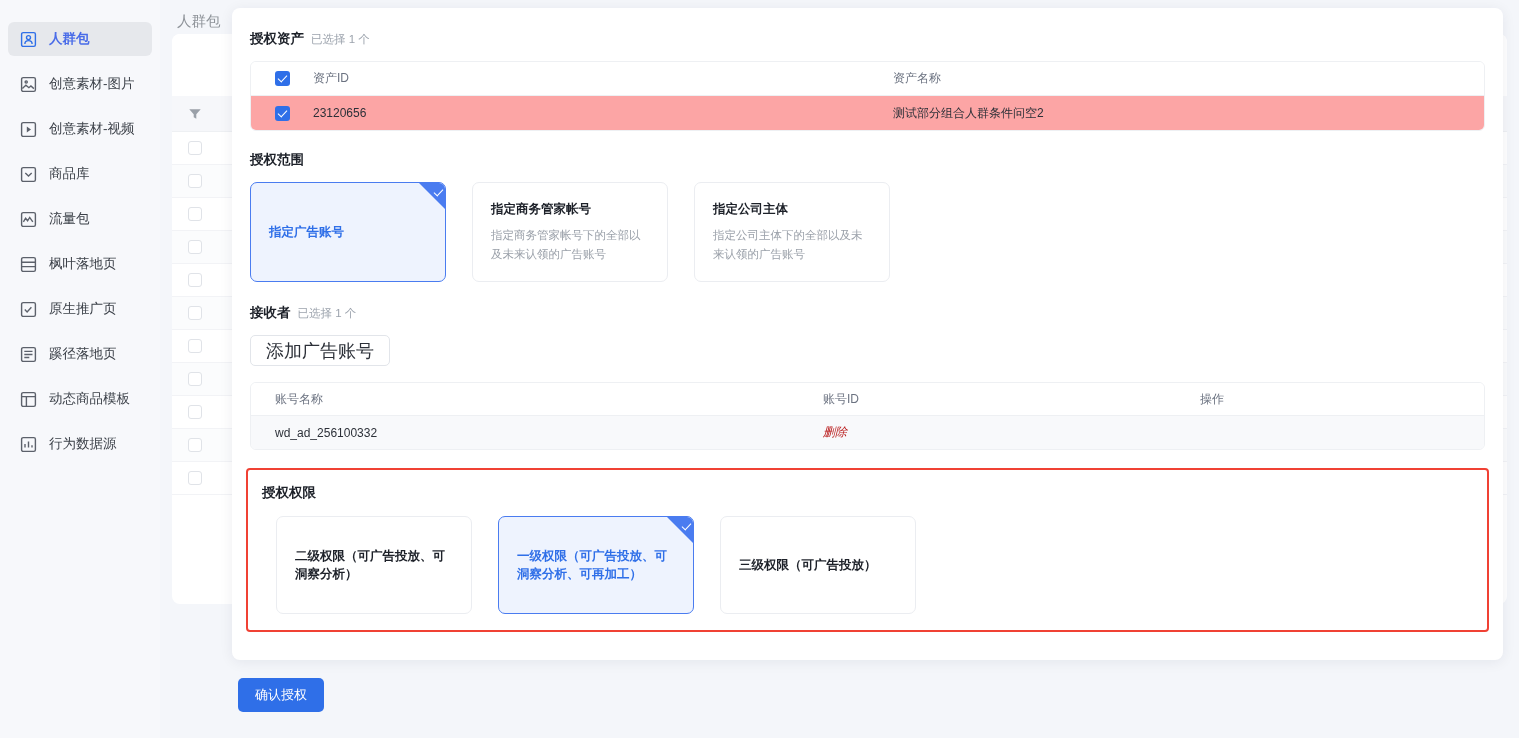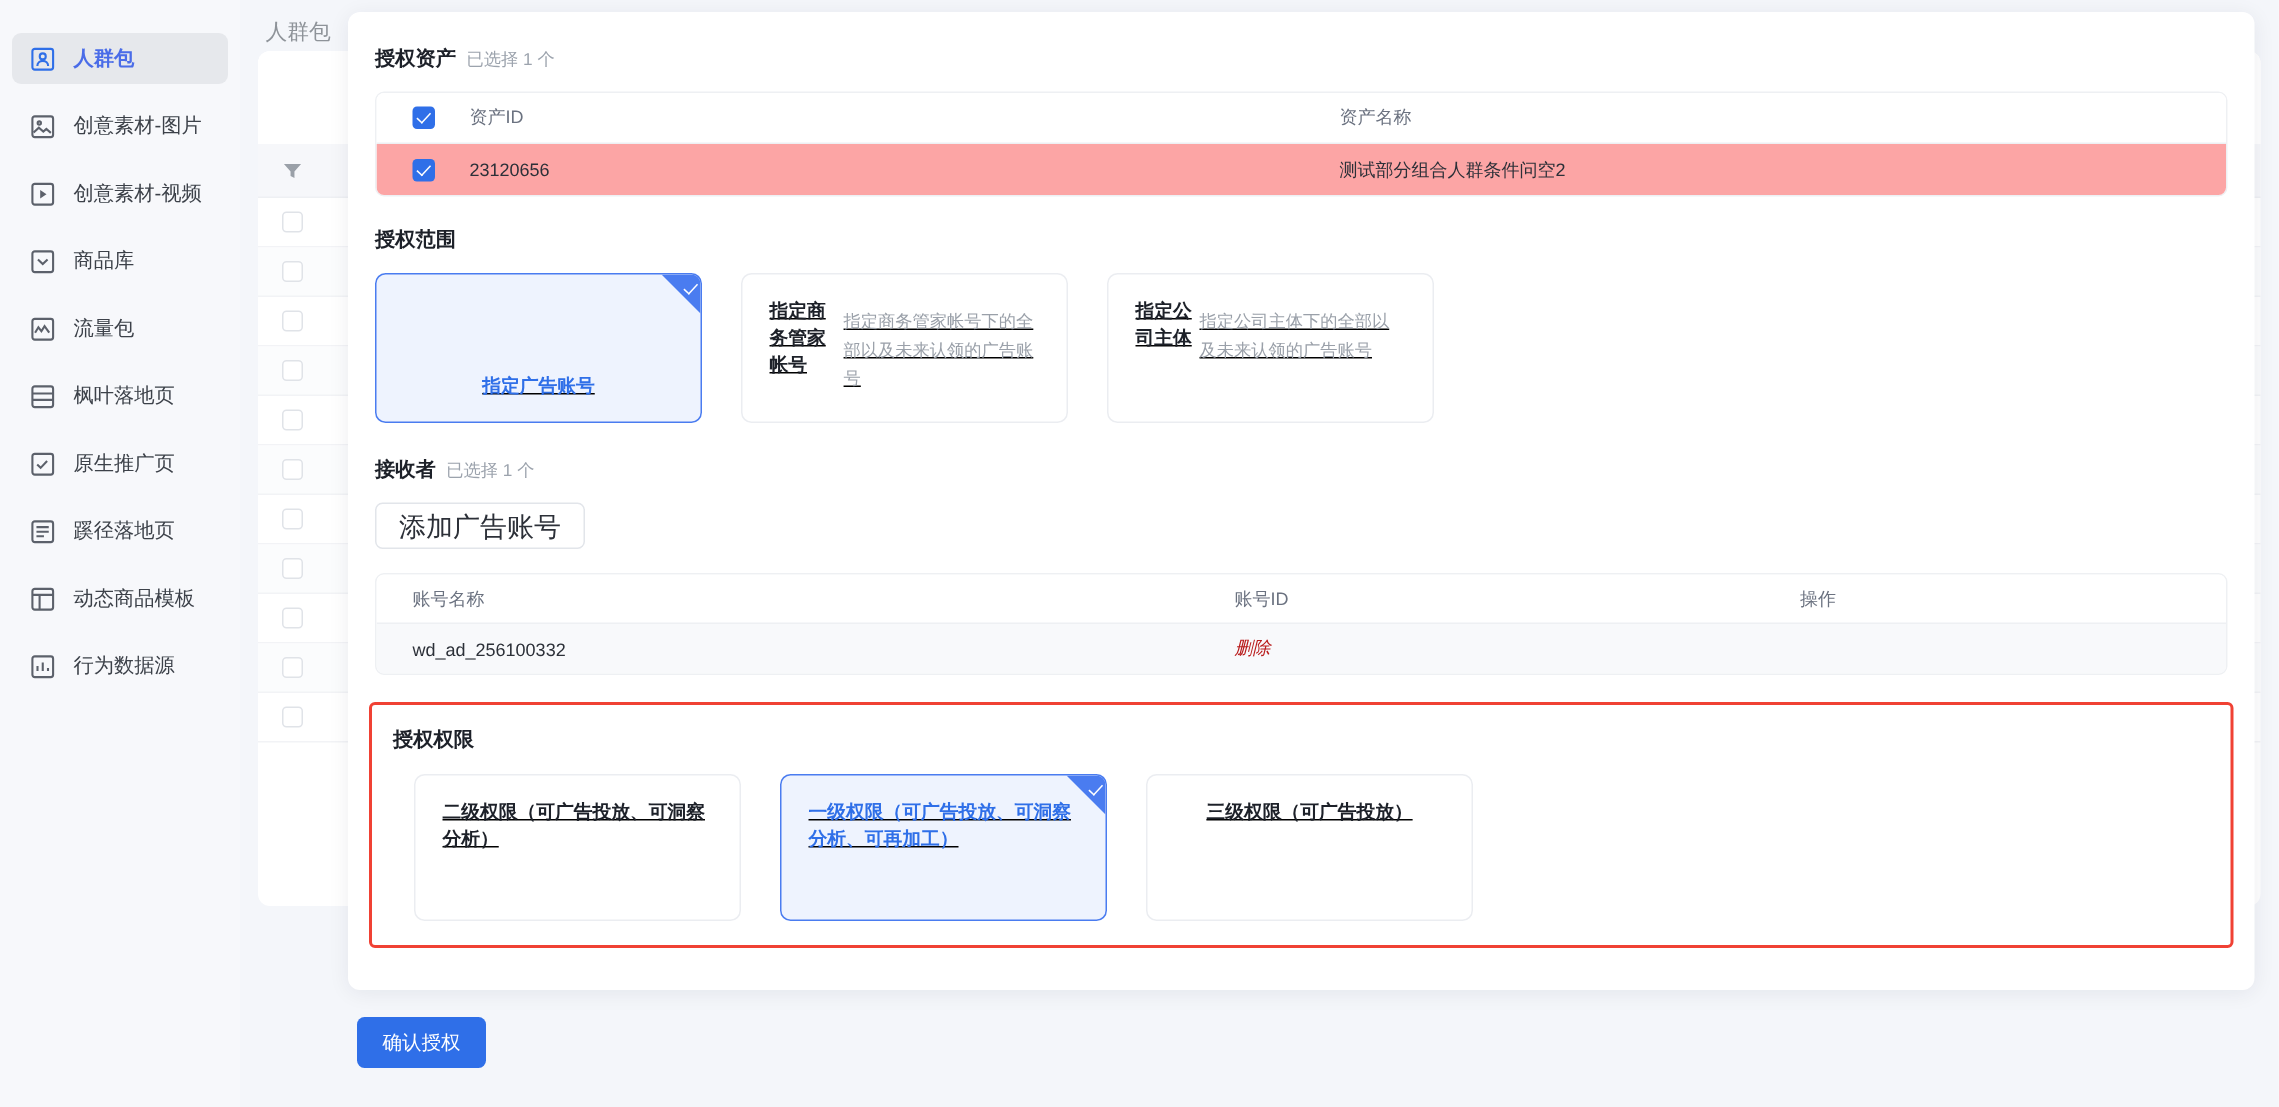--- a/index.html
+++ b/index.html
@@ -96,43 +96,43 @@
   }
   .cb-on::after {
     content: ""; position: absolute; left: 4.6px; top: 2.2px;
     width: 4px; height: 8px; border: solid #fff; border-width: 0 1.8px 1.8px 0;
     transform: rotate(43deg);
   }
 
   
   .cards { display: flex; gap: 26px; }
   .card {
-    position: relative; width: 218px; min-height: 100px;
+    position: relative; width: 196px; min-height: 100px;
     border: 1px solid #ebedf1; border-radius: 7px; background: #fff;
     padding: 15px 18px; cursor: pointer; overflow: hidden;
-    display: flex; flex-direction: row; justify-content: center; text-decoration: underline;
+    display: flex; flex-direction: column; justify-content: center;
   }
   .card.sel {
     border: 1.6px solid #4a7cf0; background: #eef3fe;
   }
   .card-t { font-size: 12.5px; font-weight: 700; color: #1d2129; line-height: 1.45; }
   .card.sel .card-t { color: #2f6fe8; }
   .card-d { font-size: 11.5px; color: #9aa0a9; line-height: 1.65; margin-top: 8px; }
   .tick {
     position: absolute; right: 0; top: 0; width: 0; height: 0;
     border-style: solid; border-width: 0 26px 26px 0;
     border-color: transparent #4a7cf0 transparent transparent;
   }
   .tick::after {
     content: ""; position: absolute; right: -22px; top: 4px;
     width: 4px; height: 8px; border: solid #fff; border-width: 0 1.6px 1.6px 0;
     transform: rotate(43deg);
   }
   .scope-cards .card { min-height: 100px; }
-  .scope-cards .card.sel { justify-content: center; align-items: flex-end; }
+  .scope-cards .card.sel { justify-content: center; }
 
   
   .btn-outline {
     display: inline-flex; align-items: center; justify-content: center;
     height: 31px; padding: 0 15px;
     border: 1px solid #e2e5ea; border-radius: 5px; background: #fff;
     font-size: 18px; color: #2c3038; cursor: pointer;
     margin-bottom: 16px;
   }
   .r-table { border: 1px solid #eef0f3; border-radius: 6px; overflow: hidden; }

